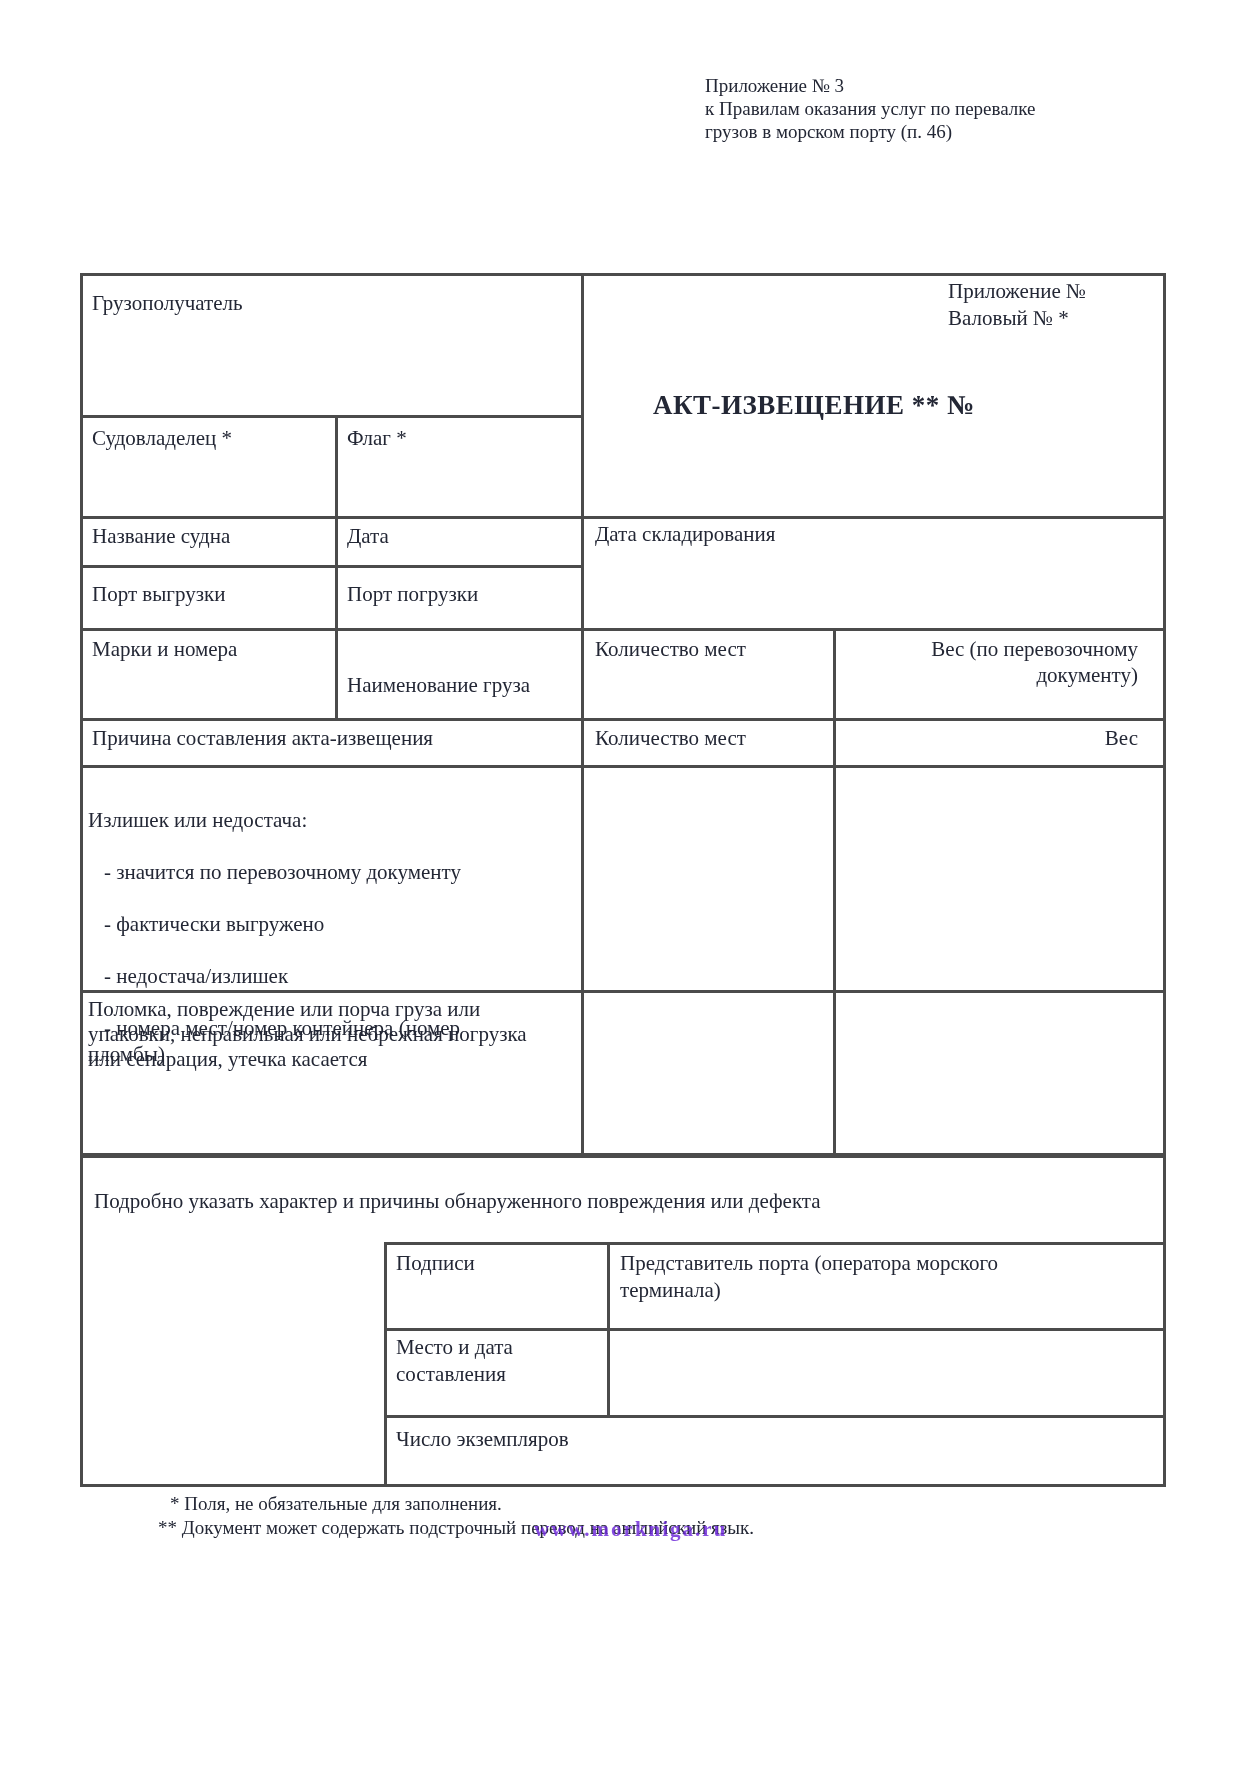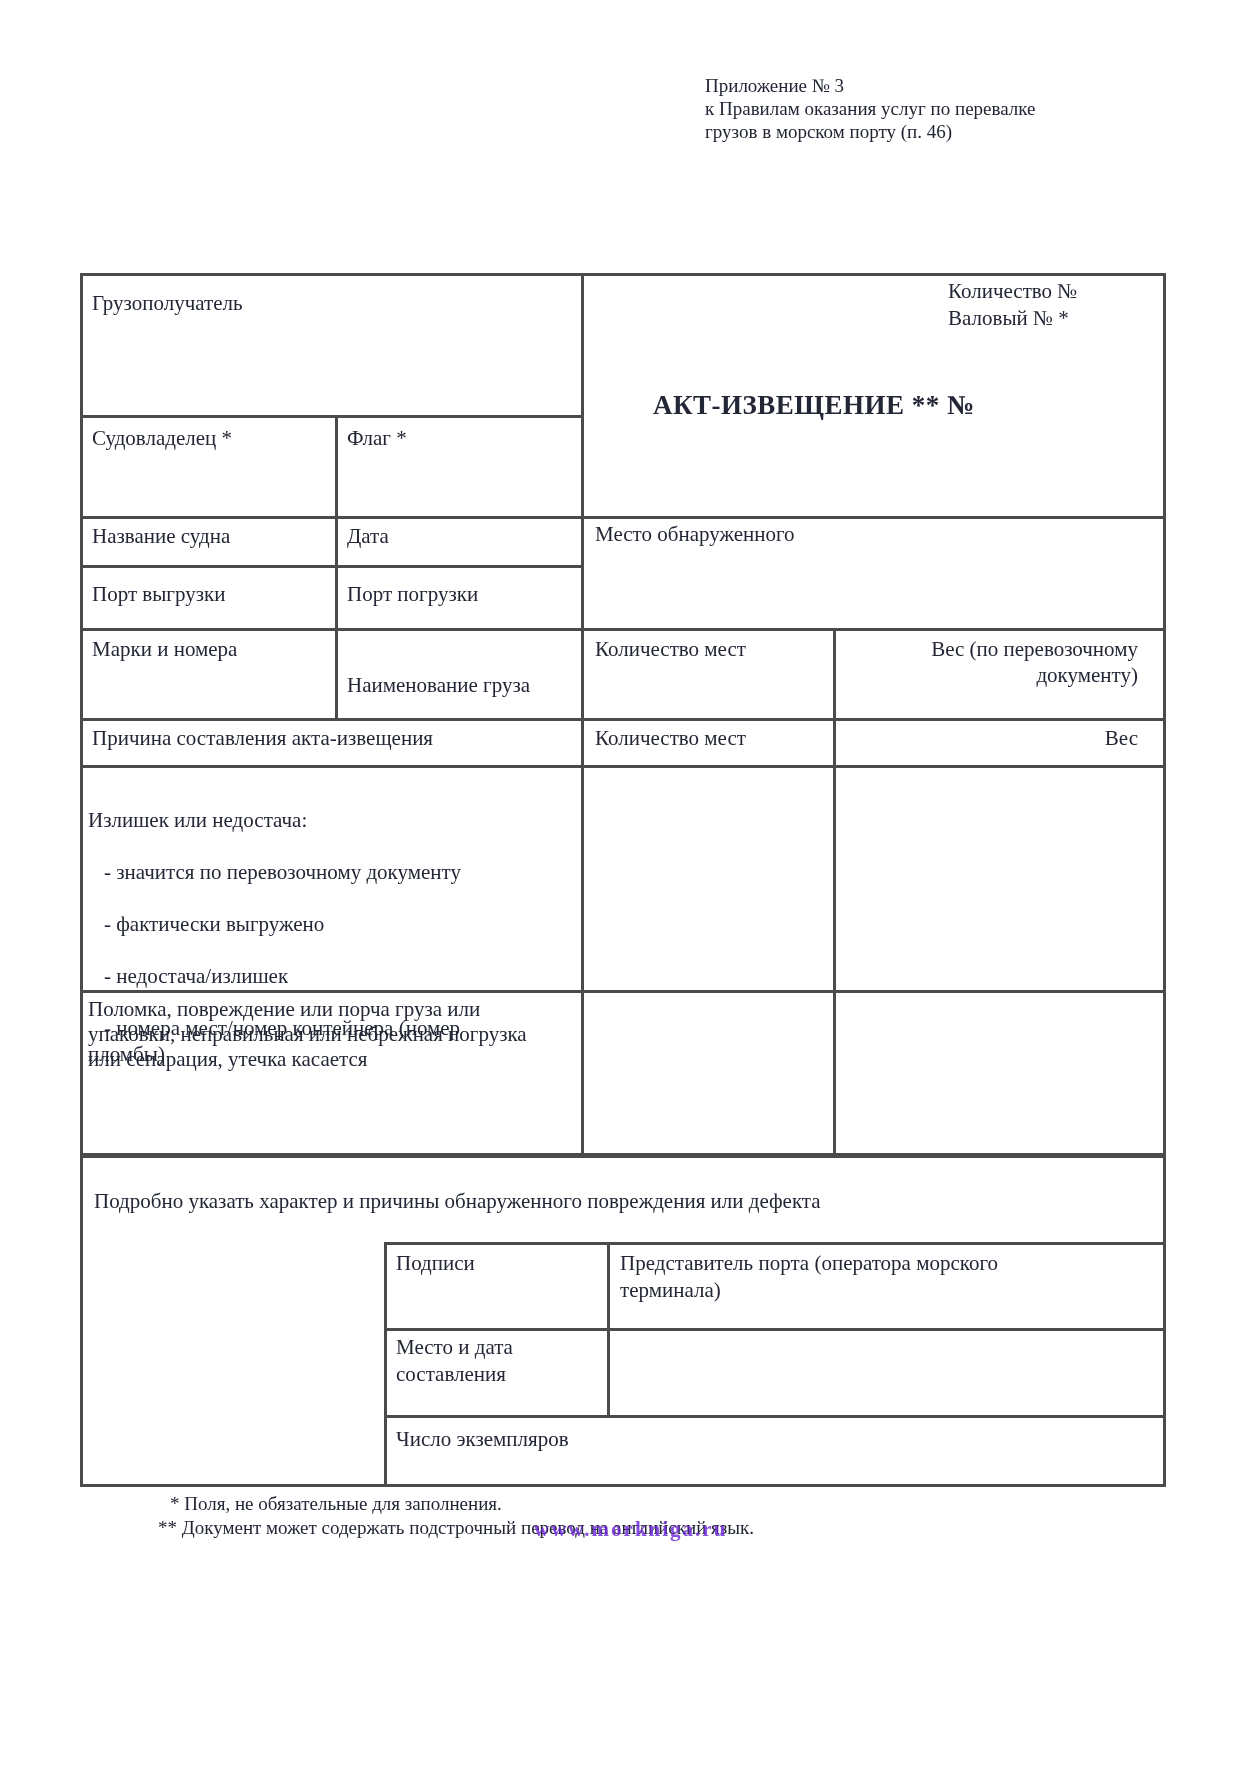--- a/index.html
+++ b/index.html
@@ -59,32 +59,32 @@
     <div class="vl" style="left:1163px;top:273px;height:1214px;"></div>
     <div class="vl" style="left:335px;top:415px;height:303px;"></div>
     <div class="vl" style="left:581px;top:273px;height:883px;"></div>
     <div class="vl" style="left:833px;top:628px;height:528px;"></div>
     <div class="vl" style="left:384px;top:1242px;height:245px;"></div>
     <div class="vl" style="left:607px;top:1242px;height:176px;"></div>
 
     <div class="txt" style="left:92px;top:290px;">Грузополучатель</div>
 
     <div class="bol-block">
-      <div>Количество №</div>
+      <div>Приложение №</div>
       <div>Валовый № *</div>
     </div>
 
     <div class="act-title">АКТ-ИЗВЕЩЕНИЕ ** №</div>
 
     <div class="txt" style="left:92px;top:425px;">Судовладелец *</div>
     <div class="txt" style="left:347px;top:425px;">Флаг *</div>
 
     <div class="txt" style="left:92px;top:523px;">Название судна</div>
     <div class="txt" style="left:347px;top:523px;">Дата</div>
-    <div class="txt" style="left:595px;top:521px;">Место обнаруженного</div>
+    <div class="txt" style="left:595px;top:521px;">Дата складирования</div>
 
     <div class="txt" style="left:92px;top:581px;">Порт выгрузки</div>
     <div class="txt" style="left:347px;top:581px;">Порт погрузки</div>
 
     <div class="txt" style="left:92px;top:636px;">Марки и номера</div>
     <div class="txt" style="left:347px;top:672px;">Наименование груза</div>
     <div class="txt" style="left:595px;top:636px;">Количество мест</div>
     <div class="txt center" style="left:858px;top:636px;width:280px;">Вес (по перевозочному документу)</div>
 
     <div class="txt" style="left:92px;top:725px;">Причина составления акта-извещения</div>

